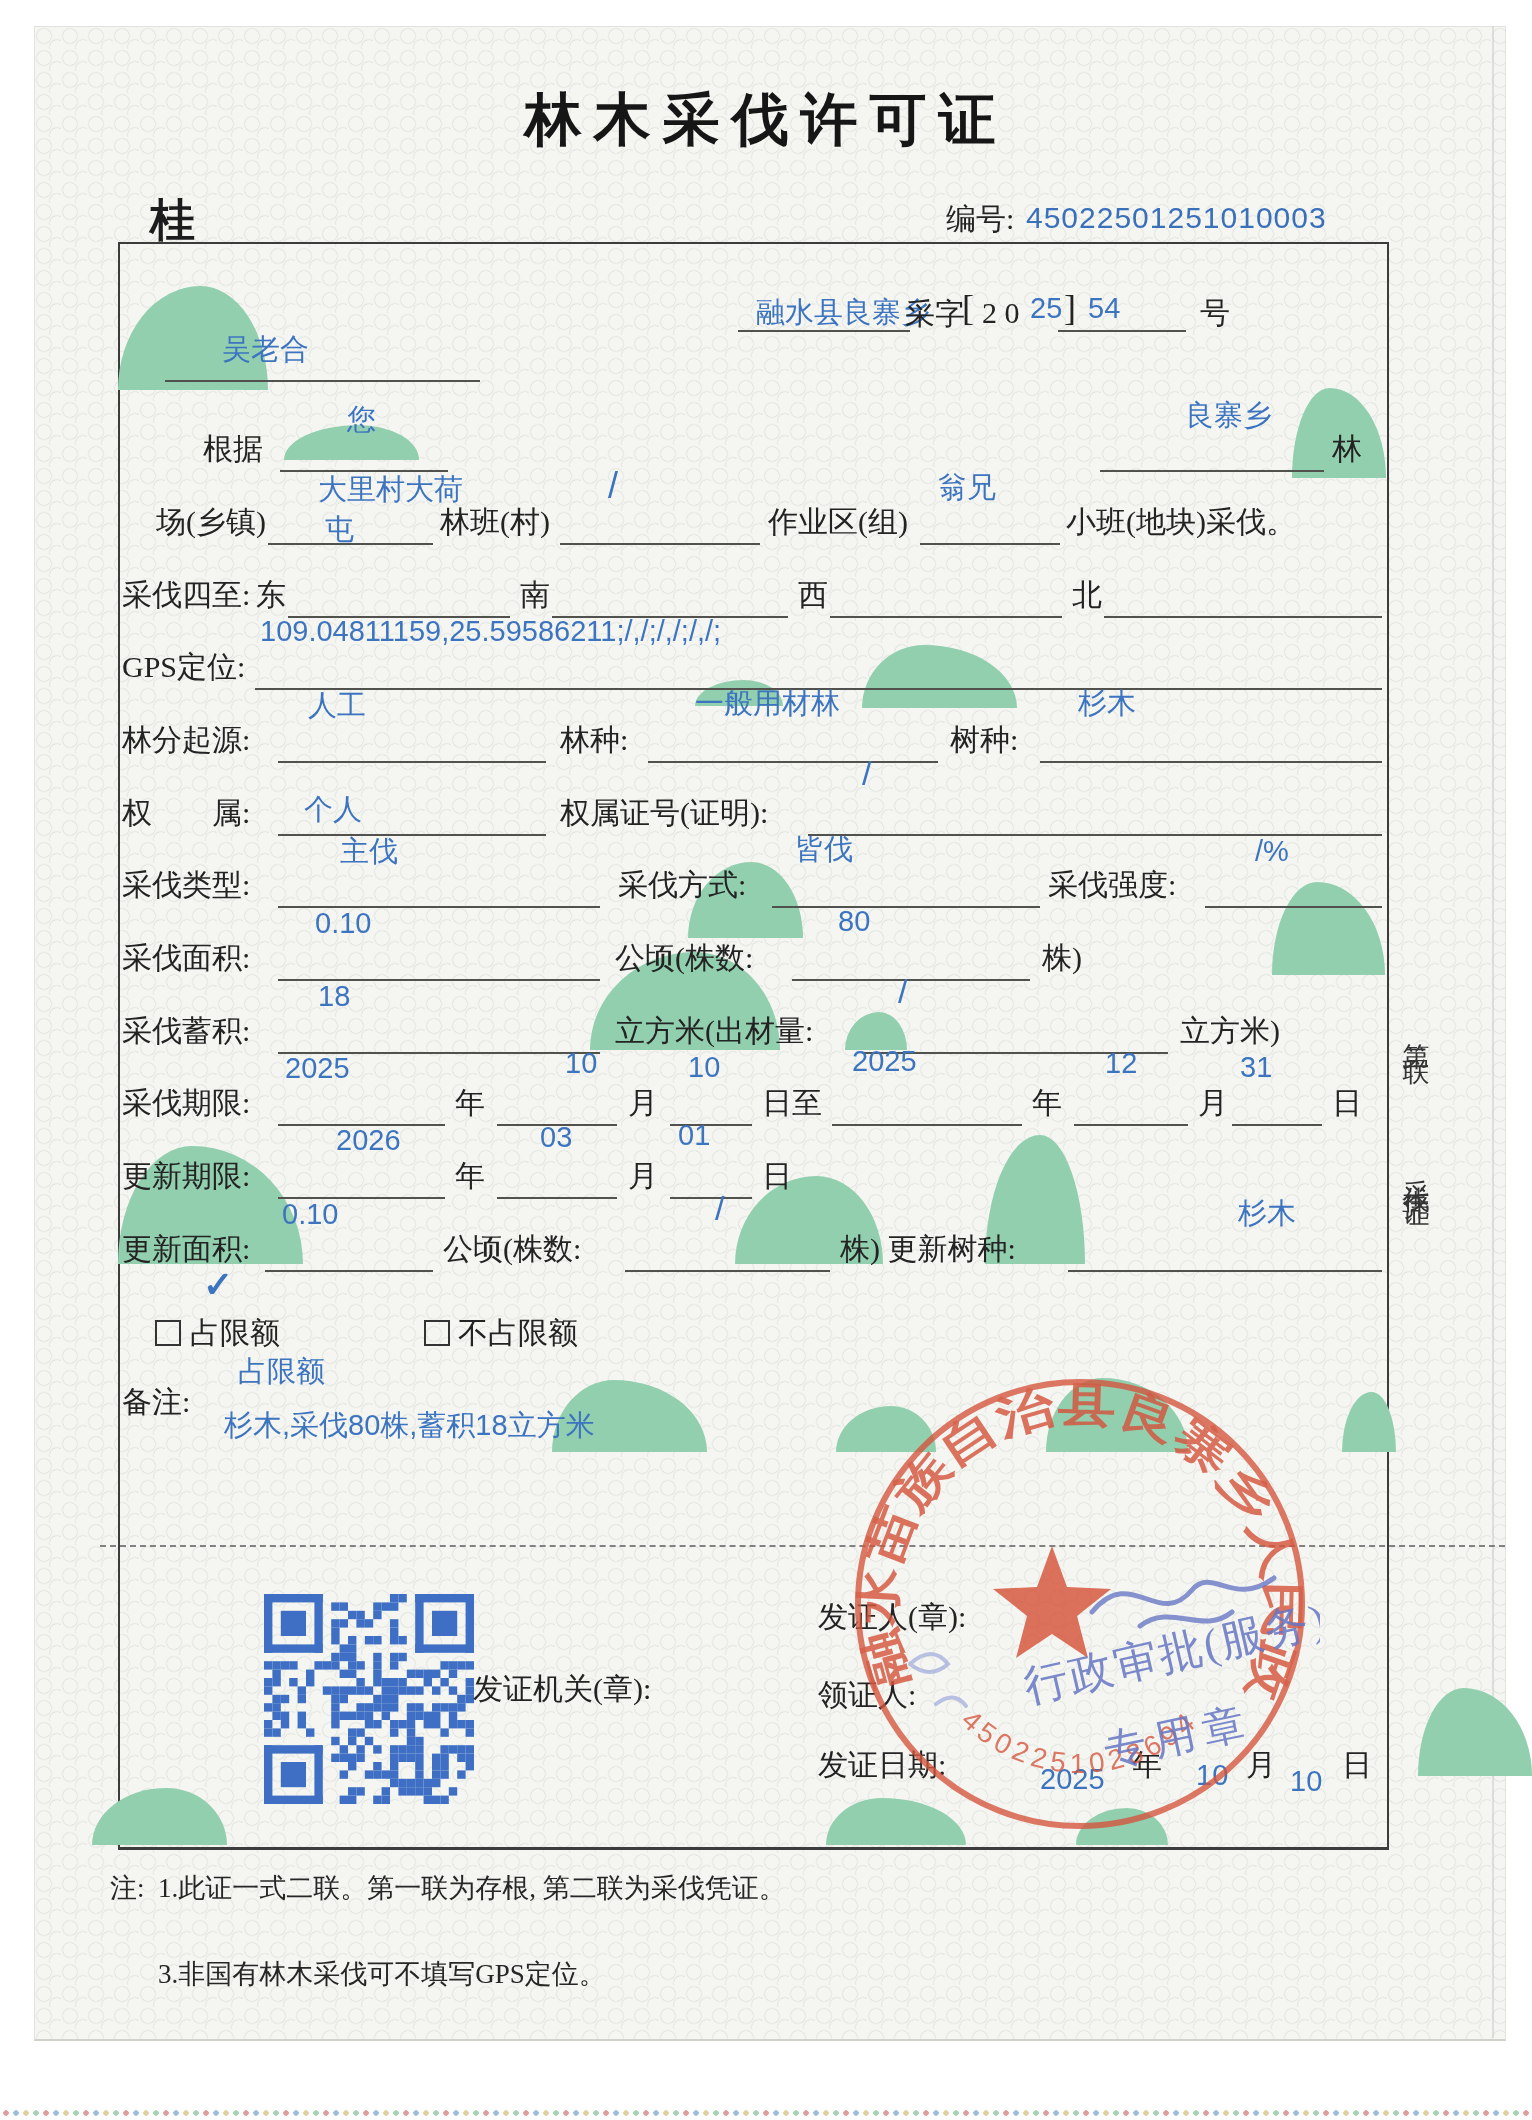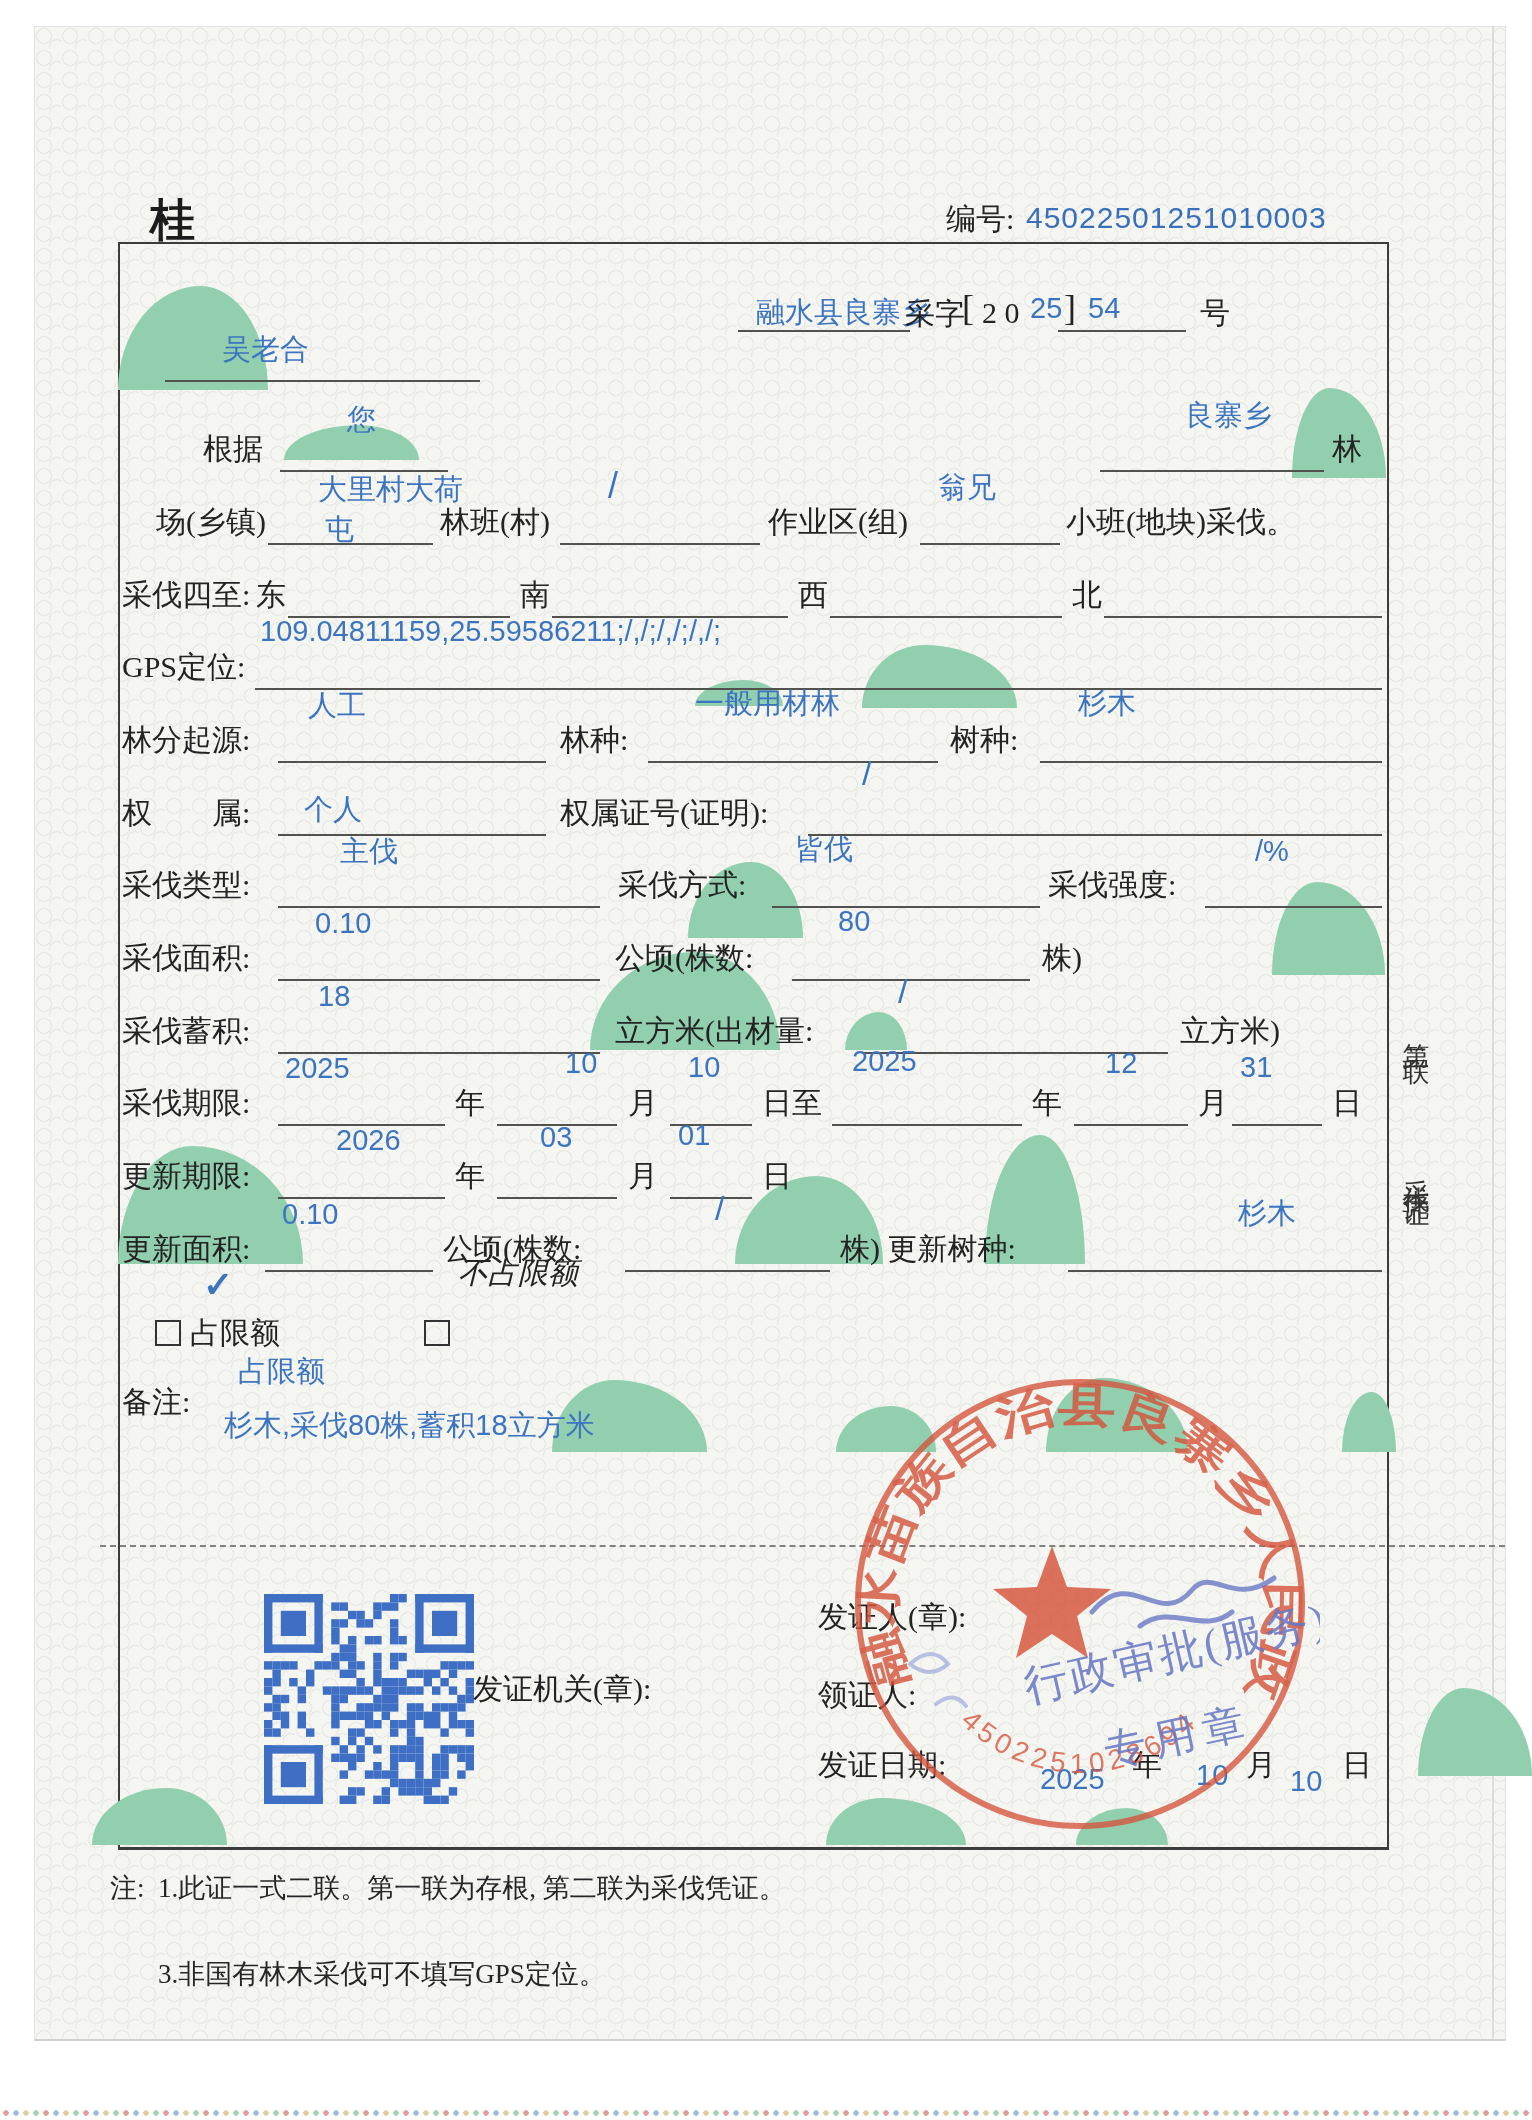--- a/index.html
+++ b/index.html
@@ -45,20 +45,21 @@
   .seal{position:absolute;left:840px;top:1364px;width:480px;height:480px;opacity:.92;}
   .chk{position:absolute;font-size:36px;color:#3d74c0;font-family:"Liberation Sans",sans-serif;font-weight:bold;}
 </style>
 </head>
 <body>
 
 <div class="page">
   <div class="paper"></div>
   <div class="edge-line" style="left:1492px;"></div>
 
+  <div class="title">林木采伐许可证</div>
   <span class="gui">桂</span>
   <span class="lbl" style="left:946px;top:202px;">编号:</span>
   <span class="lbl code-val" style="left:1026px;top:201px;">45022501251010003</span>
 
   <div class="box"></div>
 
   <i class="hill" style="left:118px;top:286px;width:150px;height:104px;"></i>
   <i class="hill b" style="left:1292px;top:388px;width:94px;height:90px;"></i>
   <i class="hill" style="left:284px;top:425px;width:135px;height:35px;"></i>
   <i class="hill" style="left:695px;top:680px;width:88px;height:26px;"></i>
@@ -207,21 +208,21 @@
   <span class="val" style="left:715px;top:1190px;font-size:34px;">/</span>
   <i class="ul" style="left:625px;top:1270px;width:205px;"></i>
   <span class="lbl" style="left:840px;top:1232px;">株) 更新树种:</span>
   <i class="ul" style="left:1068px;top:1270px;width:314px;"></i>
   <span class="val" style="left:1238px;top:1198px;">杉木</span>
 
   <span class="chk" style="left:203px;top:1264px;">✓</span>
   <i class="cb" style="left:155px;top:1320px;"></i>
   <span class="lbl" style="left:190px;top:1316px;">占限额</span>
   <i class="cb" style="left:424px;top:1320px;"></i>
-  <span class="lbl" style="left:458px;top:1256px;font-style:italic;">不占限额</span>
+  <span class="lbl" style="left:458px;top:1316px;">不占限额</span>
 
   <span class="lbl" style="left:122px;top:1385px;">备注:</span>
   <span class="val" style="left:238px;top:1356px;">占限额</span>
   <span class="val" style="left:224px;top:1410px;">杉木,采伐80株,蓄积18立方米</span>
 
   <i class="dash" style="left:100px;top:1545px;width:1405px;"></i>
 
   <div class="qr">
     <svg viewBox="0 0 200 200" width="210" height="210" xmlns="http://www.w3.org/2000/svg">
         <rect x="120" y="0" width="8" height="8" fill="#3e6fc4"></rect>

